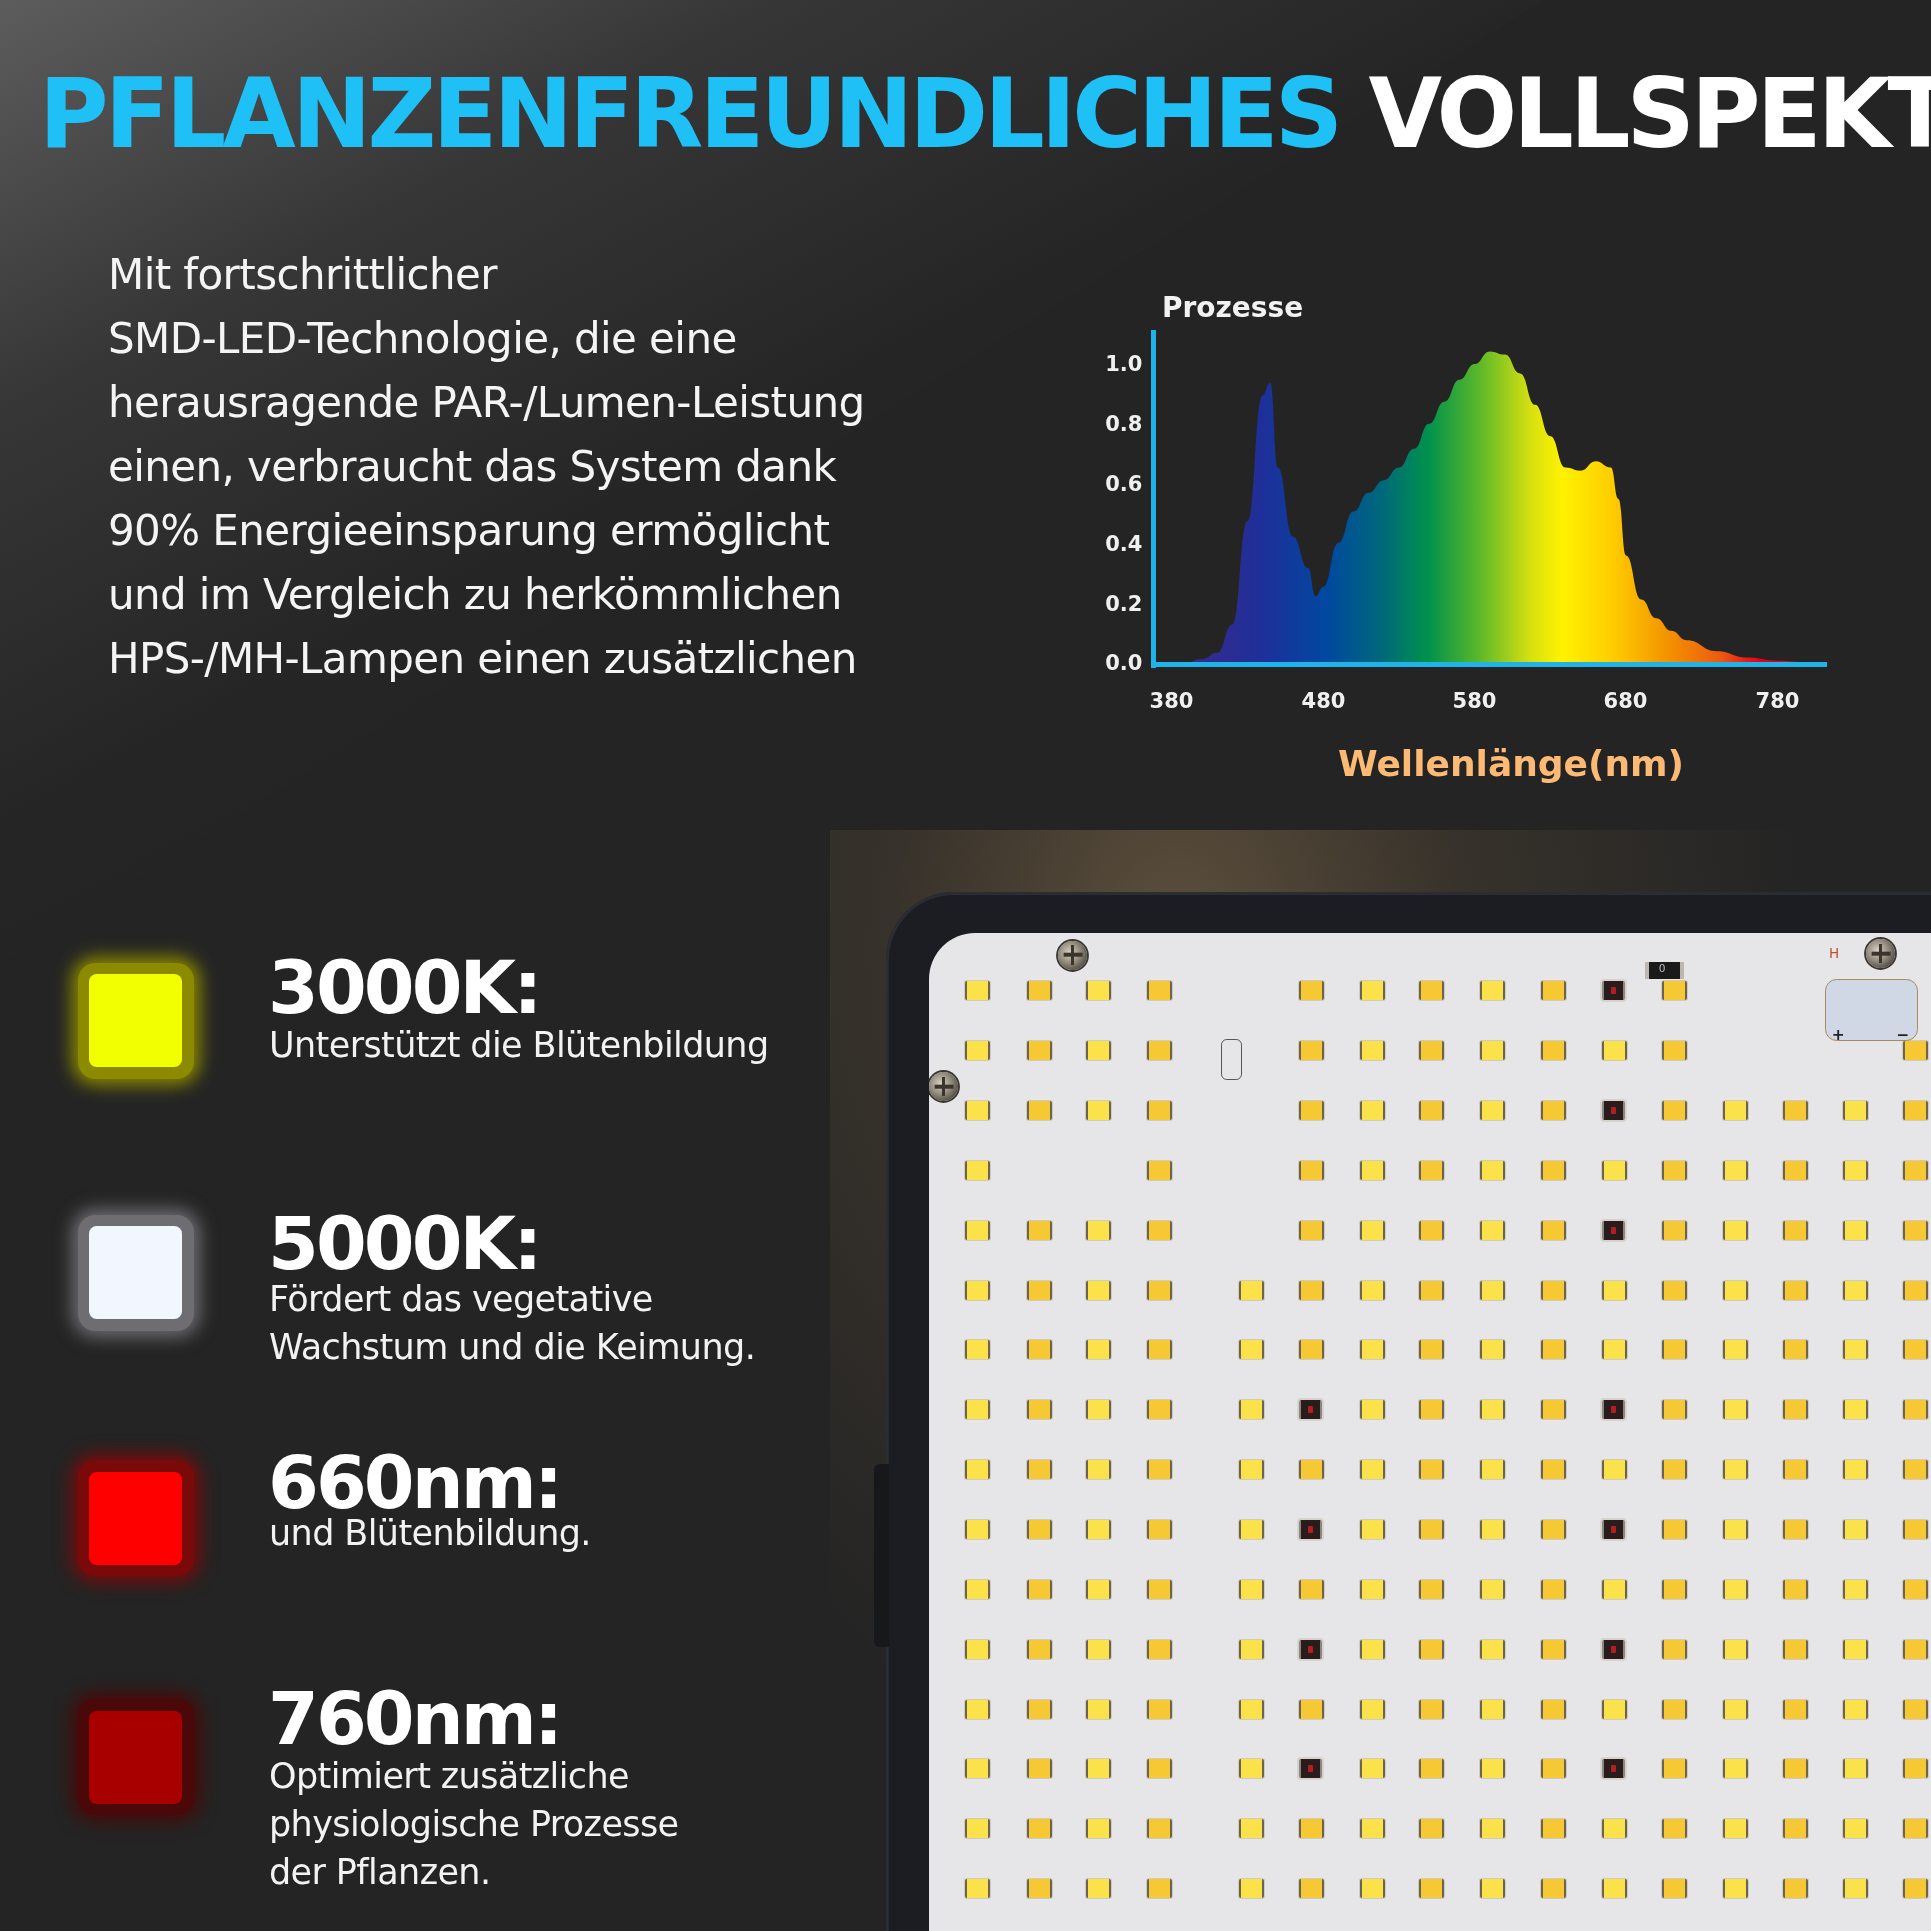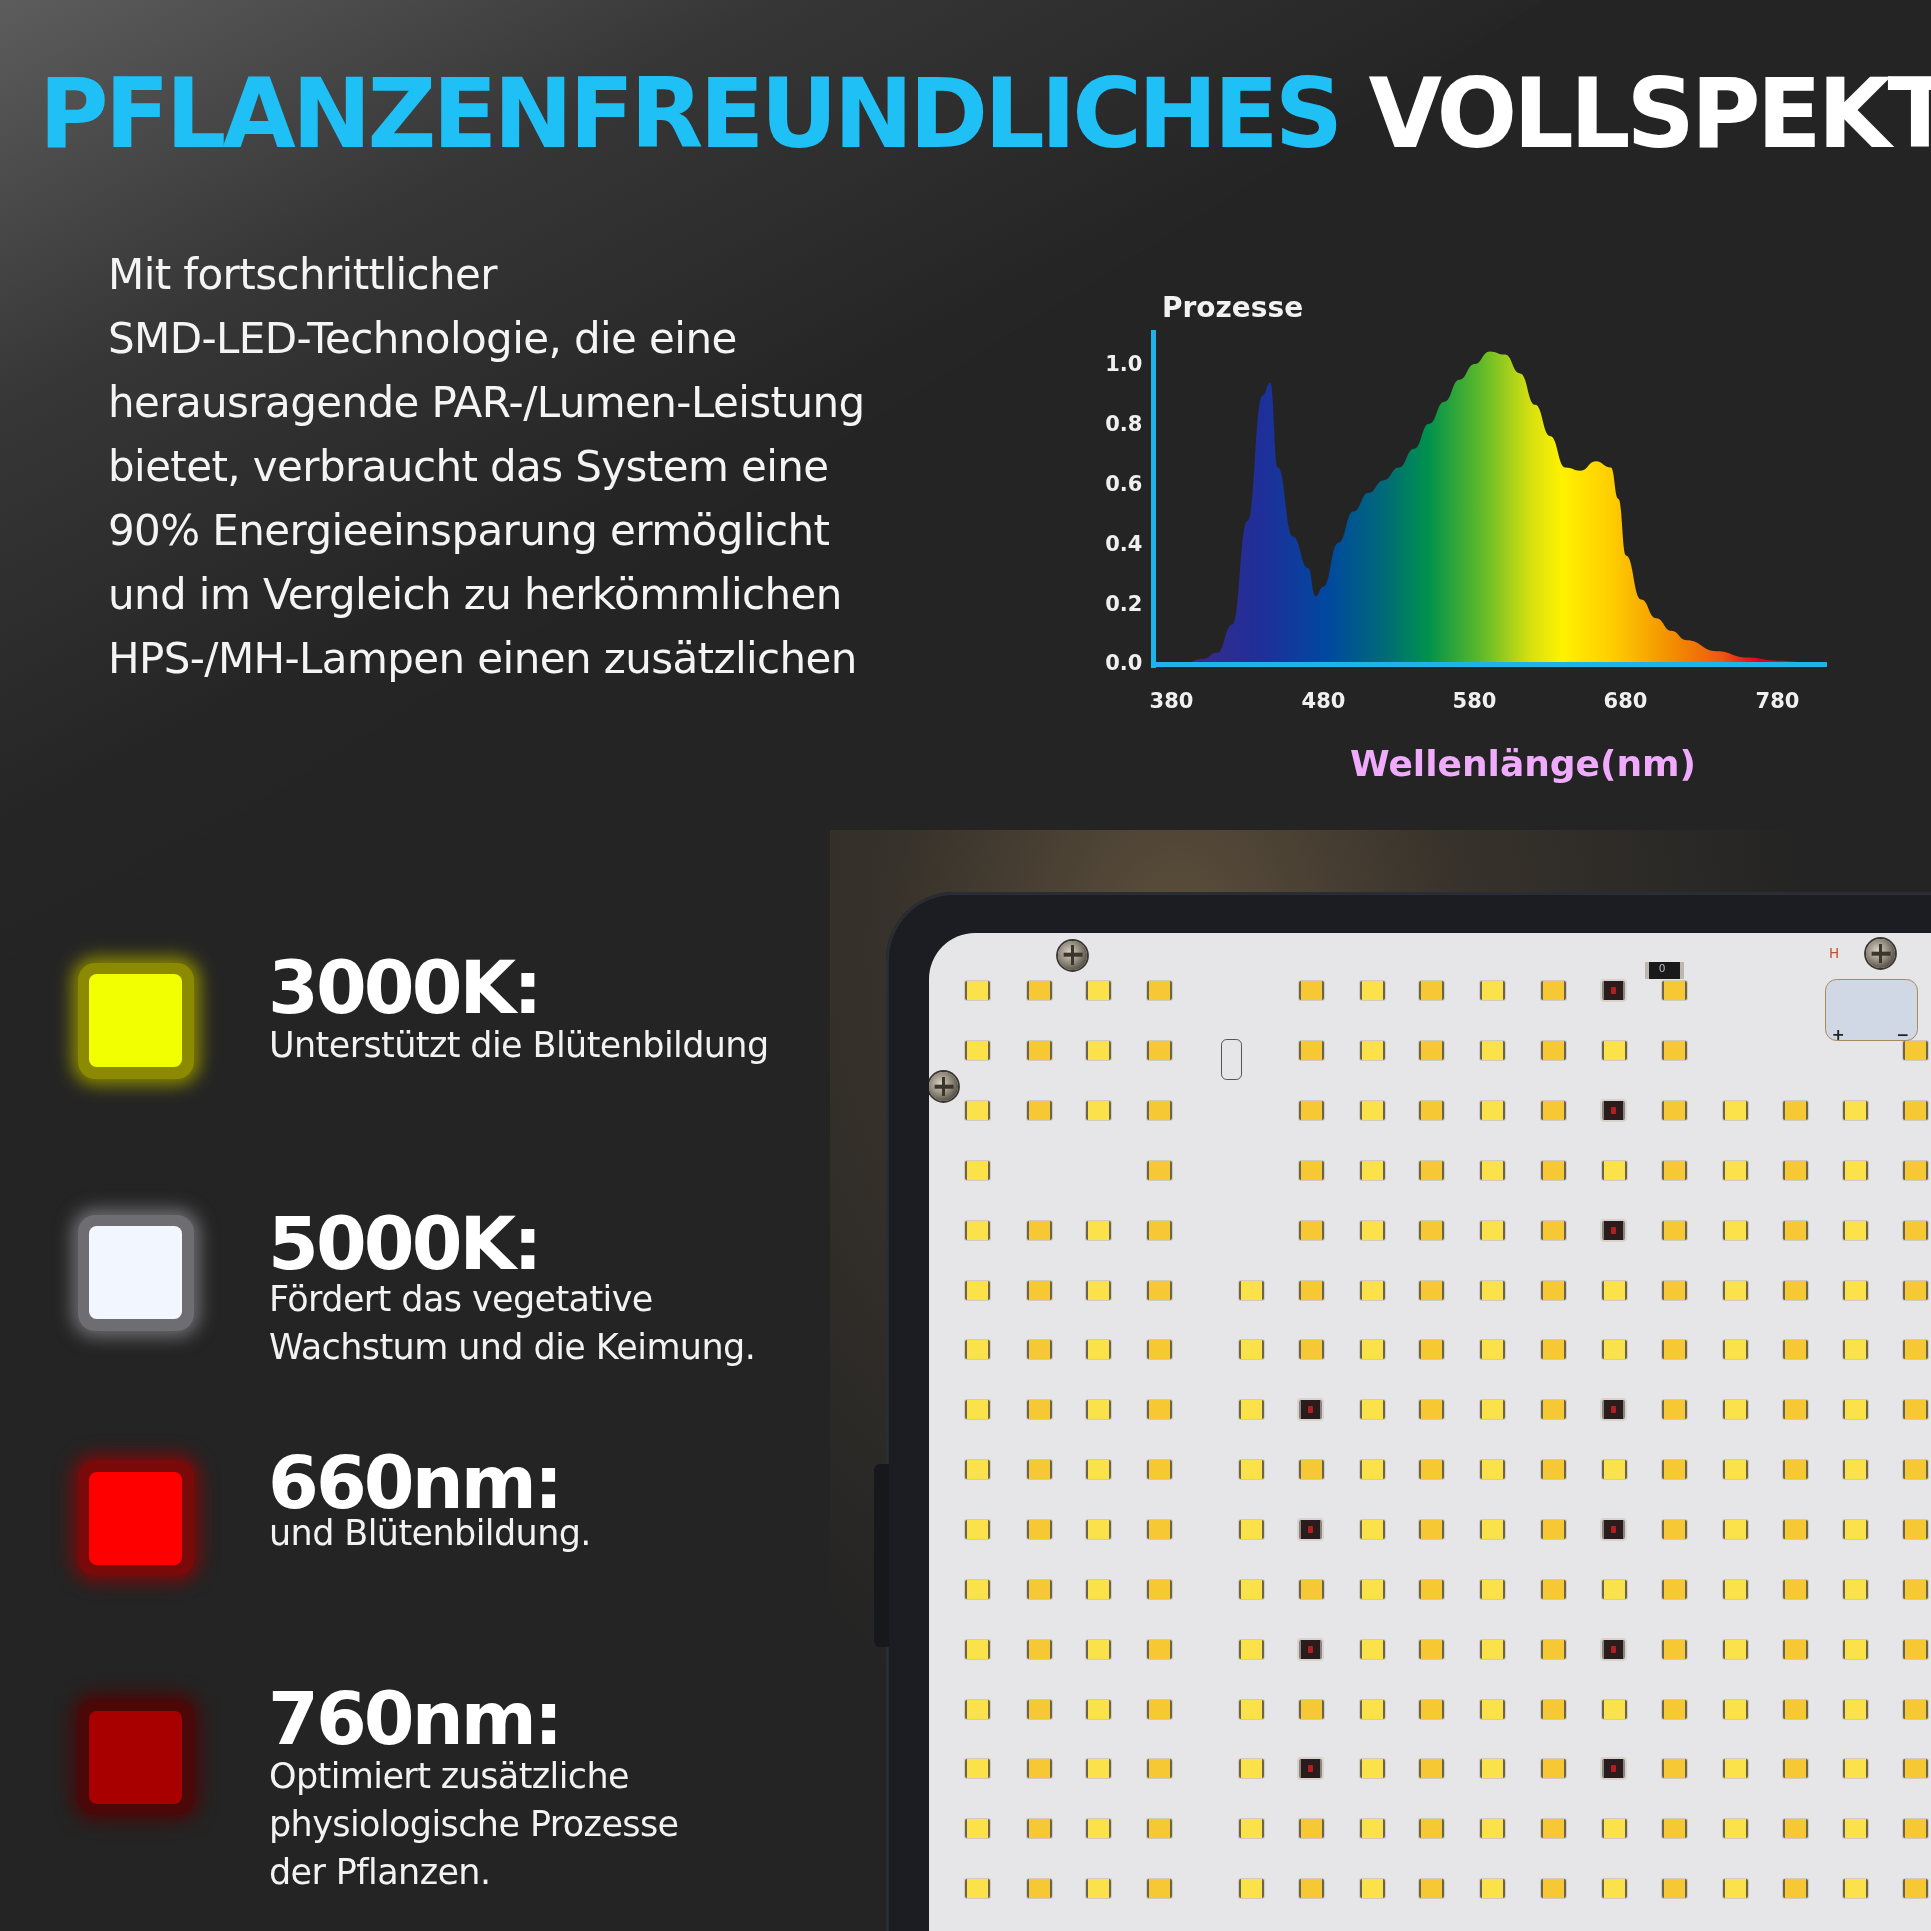--- a/index.html
+++ b/index.html
@@ -39,21 +39,21 @@
   }
   .intro .line { display: block; white-space: nowrap; }
 
   
   .chart { position: absolute; left: 1081px; top: 270px; width: 792px; height: 541px; }
   .chart .title { position: absolute; left: 81px; top: 21px; font-size: 28px; font-weight: bold; color: #f2f2f2; }
   .chart .yaxis { position: absolute; left: 70px; top: 60px; width: 4.8px; height: 338px; background: #1eb4ea; }
   .chart .xaxis { position: absolute; left: 70px; top: 392px; width: 676px; height: 4.8px; background: #1eb4ea; }
   .chart .ytick { position: absolute; left: 17.4px; width: 44px; text-align: right; font-size: 21px; font-weight: bold; color: #f0f0f0; }
   .chart .xtick { position: absolute; top: 430px; width: 77px; text-align: center; font-size: 21px; font-weight: bold; color: #f0f0f0; }
-  .chart .xlabel { position: absolute; left: 12px; width: 792px; top: 473px; text-align: center; padding-left: 68px; font-size: 36px; font-weight: bold; color: #f0abfc; }
+  .chart .xlabel { position: absolute; left: 0; width: 792px; top: 473px; text-align: center; padding-left: 68px; font-size: 36px; font-weight: bold; color: #fdba74; }
   .chart svg { position: absolute; left: 0; top: 0; }
 
   
   .item { position: absolute; left: 68px; width: 772px; }
   .swatch-wrap { position: absolute; left: 9.7px; width: 116px; height: 116px; border-radius: 17.4px; }
   .swatch { position: absolute; left: 11.6px; top: 11.6px; width: 93px; height: 93px; border-radius: 7.7px; }
   .item .label { position: absolute; left: 200px; font-size: 73px; font-weight: bold; color: #ffffff; letter-spacing: -2.9px; line-height: 1; white-space: nowrap; }
   .item .desc { position: absolute; left: 201px; font-size: 35px; line-height: 48px; color: #f2f2f2; letter-spacing: -0.6px; white-space: nowrap; }
 
   
@@ -115,21 +115,21 @@
 
 <h1 class="headline">
   <span class="blue">PFLANZENFREUNDLICHES</span>
   <span class="white">VOLLSPEKTRUM</span>
 </h1>
 
 <div class="intro">
   <span class="line">Mit fortschrittlicher</span>
   <span class="line">SMD-LED-Technologie, die eine</span>
   <span class="line">herausragende PAR-/Lumen-Leistung</span>
-  <span class="line">bietet, verbraucht das System eine</span>
+  <span class="line">einen, verbraucht das System dank</span>
   <span class="line">90% Energieeinsparung ermöglicht</span>
   <span class="line">und im Vergleich zu herkömmlichen</span>
   <span class="line">HPS-/MH-Lampen einen zusätzlichen</span>
 </div>
 
 <div class="chart">
   <div class="title">Prozesse</div>
   <svg id="spectrum-svg" width="792" height="541" viewBox="0 0 820 560">
     <defs>
       <linearGradient id="spec" x1="0" y1="0" x2="1" y2="0">

